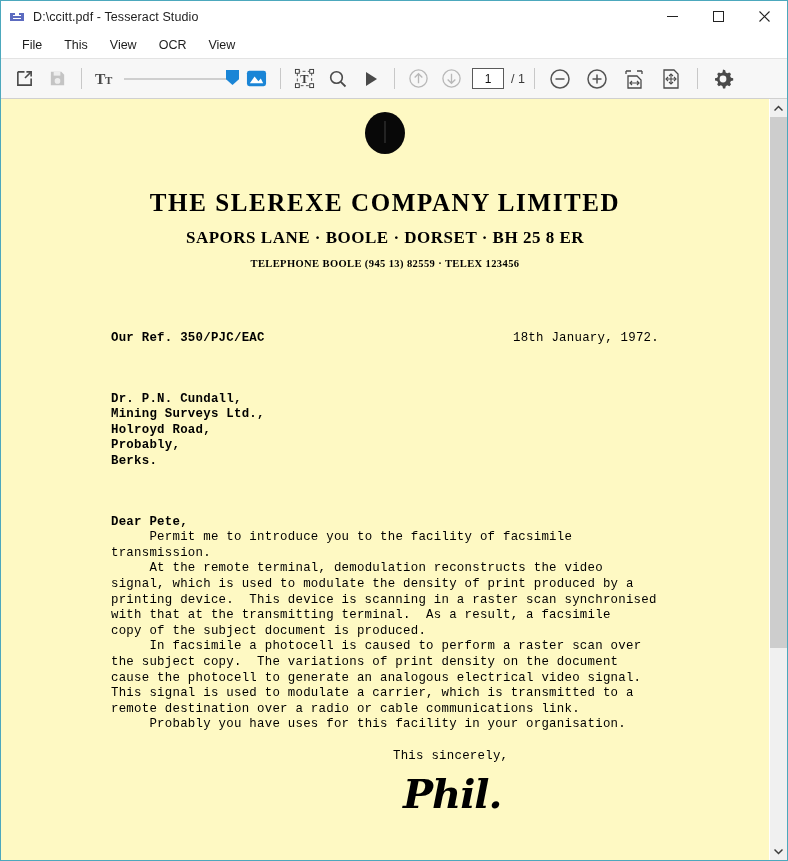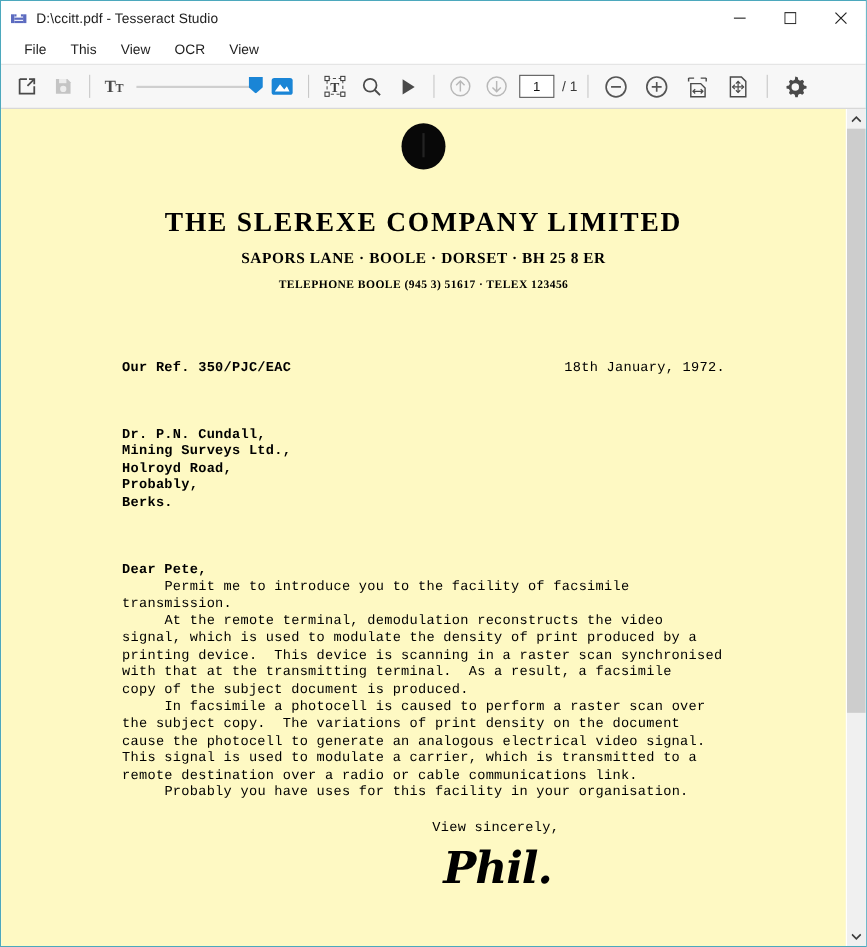--- a/index.html
+++ b/index.html
@@ -232,21 +232,21 @@
     font-weight: bold;
     font-size: 25px;
     letter-spacing: 1.6px;
     margin-top: 35px;
     white-space: nowrap;
   }
   .co-addr {
     text-align: center;
     font-family: "Liberation Serif", serif;
     font-weight: bold;
-    font-size: 14px;
+    font-size: 17px;
     letter-spacing: 0.5px;
     margin-top: 11px;
     white-space: nowrap;
   }
   .co-tel {
     text-align: center;
     font-family: "Liberation Serif", serif;
     font-weight: bold;
     font-size: 10.5px;
     letter-spacing: 0.4px;
@@ -472,21 +472,21 @@
 
   <div class="viewer">
 
     <div class="page-area">
       <div class="doc">
 
         <div class="logo-blob"></div>
 
         <div class="co-name">THE SLEREXE COMPANY LIMITED</div>
         <div class="co-addr">SAPORS LANE  ·  BOOLE  ·  DORSET  ·  BH 25 8 ER</div>
-        <div class="co-tel">TELEPHONE  BOOLE  (945 3)  51617  ·  TELEX  123456</div>
+        <div class="co-tel">TELEPHONE  BOOLE  (945 13)  82559  ·  TELEX  123456</div>
 
         <div class="body-block">
 
           <div class="ref-row">
             <span class="ref">Our Ref. 350/PJC/EAC</span>
             <span>18th January, 1972.</span>
           </div>
 
           <div class="addr-block">Dr. P.N. Cundall,
 Mining Surveys Ltd.,
@@ -503,21 +503,21 @@
 printing device.  This device is scanning in a raster scan synchronised
 with that at the transmitting terminal.  As a result, a facsimile
 copy of the subject document is produced.</div>
           <div class="para">     In facsimile a photocell is caused to perform a raster scan over
 the subject copy.  The variations of print density on the document
 cause the photocell to generate an analogous electrical video signal.
 This signal is used to modulate a carrier, which is transmitted to a
 remote destination over a radio or cable communications link.</div>
           <div class="para">     Probably you have uses for this facility in your organisation.</div>
 
-          <div class="closing">View sincerely,</div>
+          <div class="closing">This sincerely,</div>
 
           <div class="signature">Phil.</div>
         </div>
       </div>
     </div>
 
     <div class="scrollbar">
       <div class="sb-arrow">
         <svg width="9" height="7" viewBox="0 0 9 7">
             <path d="M0.5 5.5 L4.5 1.5 L8.5 5.5" fill="none" stroke="#3c3c3c" stroke-width="1.5"></path>

